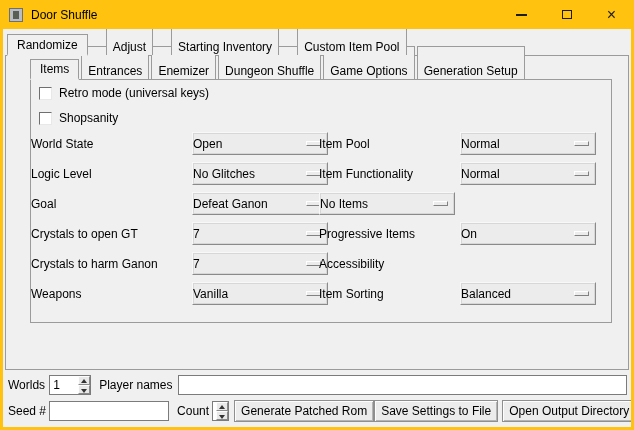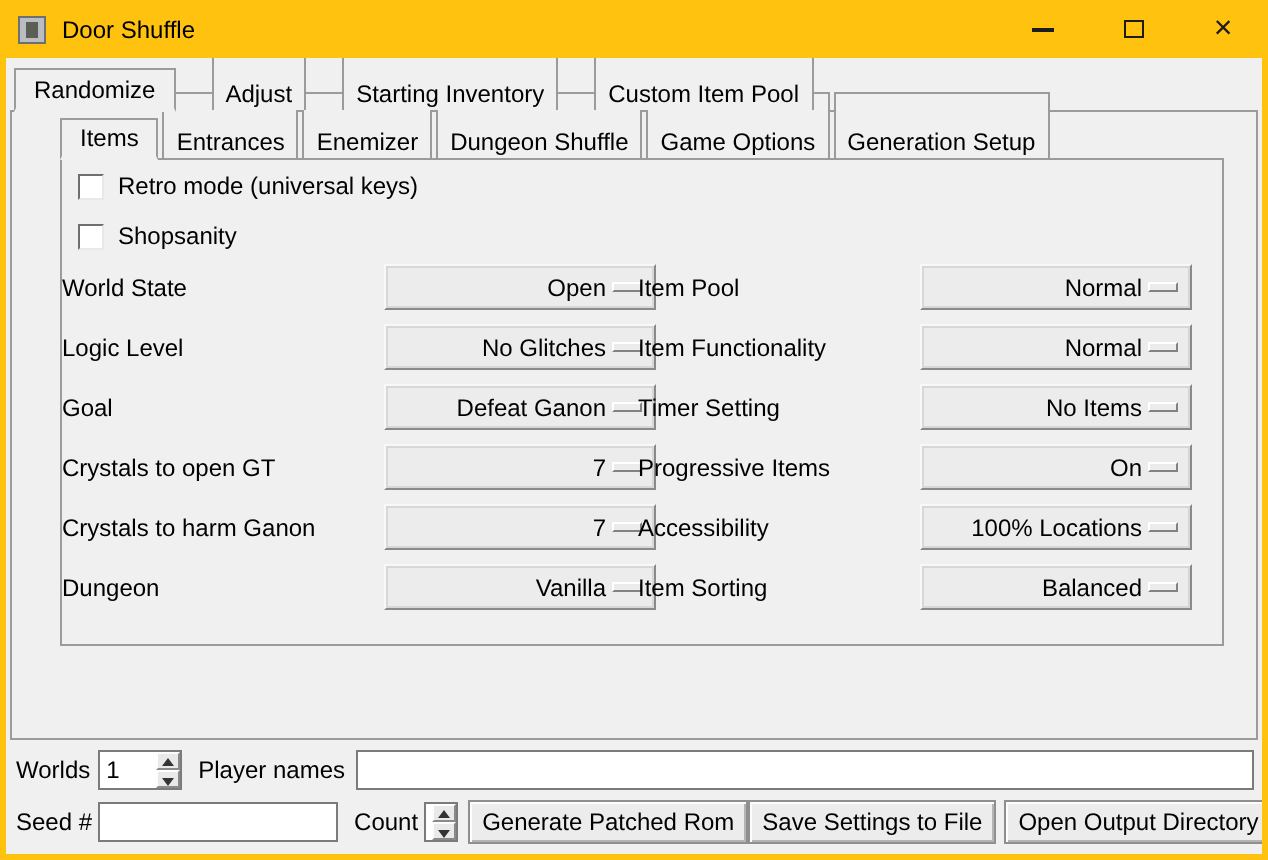--- a/index.html
+++ b/index.html
@@ -43,21 +43,21 @@
   .col-left  { position:absolute; left:0;    top:52px; }
   .col-right { position:absolute; left:288px; top:52px; }
   .opt-row { display:flex; align-items:center; height:23px; margin-bottom:7px; }
   .opt-label { text-align:left; padding-right:10px; white-space:nowrap; }
   .col-left  .opt-label { width:161px; }
   .col-right .opt-label { width:141px; }
 
   .dropdown { position:relative; width:136px; height:23px; background:#ececec;
               border:1px solid; border-color:#f8f8f8 #8a8a8a #8a8a8a #f8f8f8;
               box-shadow:0 0 0 1px #d7d7d7 inset;
-              display:flex; align-items:center; justify-content:flex-end;
+              display:flex; align-items:center; justify-content:flex-start;
               padding-right:24px; cursor:default; }
   .dd-value { white-space:nowrap; }
   .dd-indicator { position:absolute; right:6px; top:8px; width:15px; height:5px; background:#ececec;
                   border:1px solid; border-color:#ffffff #828282 #828282 #ffffff; }
 
   
   .row-worlds { position:absolute; left:5px; right:4px; top:345px; height:22px; display:flex; align-items:center; }
   .row-seed   { position:absolute; left:5px; right:4px; top:371px; height:22px; display:flex; align-items:center; }
   .flabel { white-space:nowrap; }
 
@@ -161,21 +161,21 @@
             </div>
           </div>
           <div class="opt-row">
             <span class="opt-label">Crystals to harm Ganon</span>
             <div class="dropdown">
               <span class="dd-value">7</span>
               <span class="dd-indicator"></span>
             </div>
           </div>
           <div class="opt-row">
-            <span class="opt-label">Dungeon</span>
+            <span class="opt-label">Weapons</span>
             <div class="dropdown">
               <span class="dd-value">Vanilla</span>
               <span class="dd-indicator"></span>
             </div>
           </div>
         </div>
 
         <div class="col-right">
           <div class="opt-row">
             <span class="opt-label">Item Pool</span>
@@ -185,39 +185,34 @@
             </div>
           </div>
           <div class="opt-row">
             <span class="opt-label">Item Functionality</span>
             <div class="dropdown">
               <span class="dd-value">Normal</span>
               <span class="dd-indicator"></span>
             </div>
           </div>
           <div class="opt-row">
-            <span class="opt-label">Timer Setting</span>
             <div class="dropdown">
               <span class="dd-value">No Items</span>
               <span class="dd-indicator"></span>
             </div>
           </div>
           <div class="opt-row">
             <span class="opt-label">Progressive Items</span>
             <div class="dropdown">
               <span class="dd-value">On</span>
               <span class="dd-indicator"></span>
             </div>
           </div>
           <div class="opt-row">
             <span class="opt-label">Accessibility</span>
-            <div class="dropdown">
-              <span class="dd-value">100% Locations</span>
-              <span class="dd-indicator"></span>
-            </div>
           </div>
           <div class="opt-row">
             <span class="opt-label">Item Sorting</span>
             <div class="dropdown">
               <span class="dd-value">Balanced</span>
               <span class="dd-indicator"></span>
             </div>
           </div>
         </div>
 

